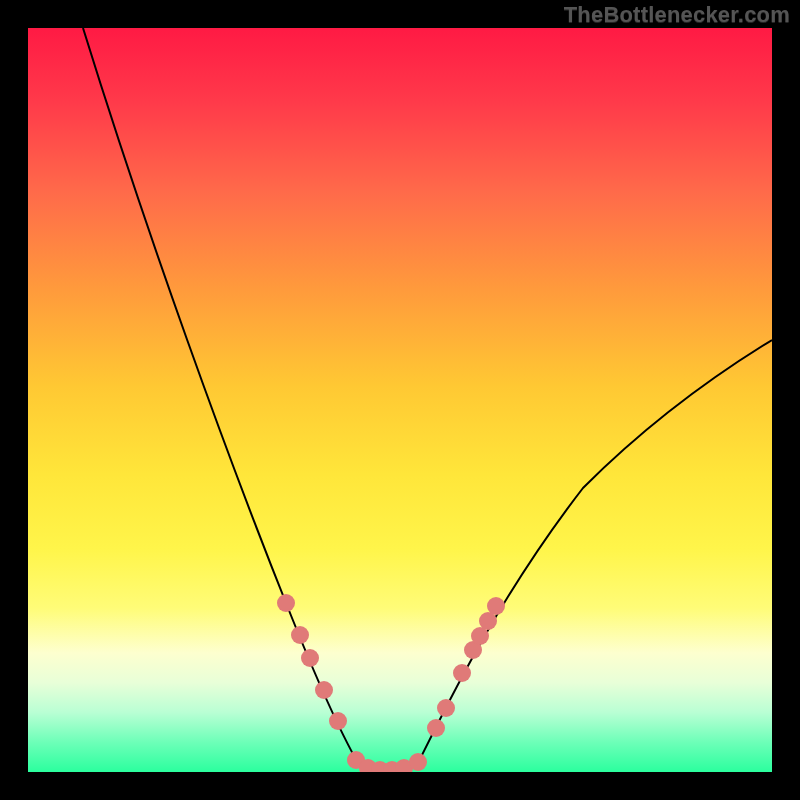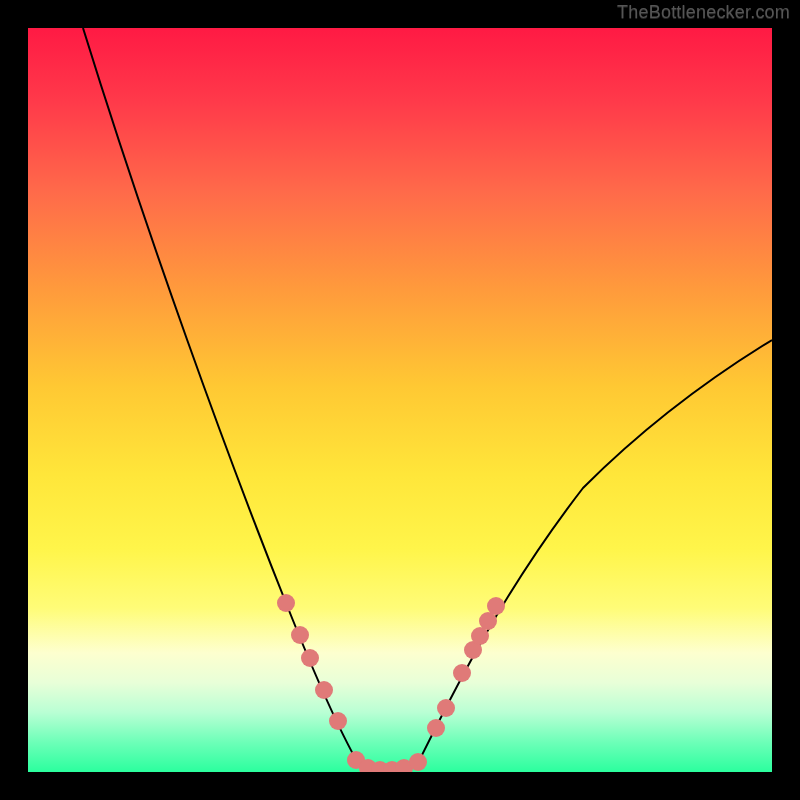--- a/index.html
+++ b/index.html
@@ -30,22 +30,22 @@
       #e8ffd8 88%,
       #b9ffd4 92%,
       #6dffb8 96%,
       #2bff9e 100%);
   }
   .watermark {
     position: absolute;
     top: 2px;
     right: 10px;
     color: #555;
-    font-size: 18px;
-    font-weight: 400;
+    font-size: 22px;
+    font-weight: 700;
     letter-spacing: 0.2px;
     text-shadow: 0 1px 0 rgba(255,255,255,0.15);
   }
   svg.curve {
     position: absolute;
     left: 0;
     top: 0;
     width: 744px;
     height: 744px;
   }

